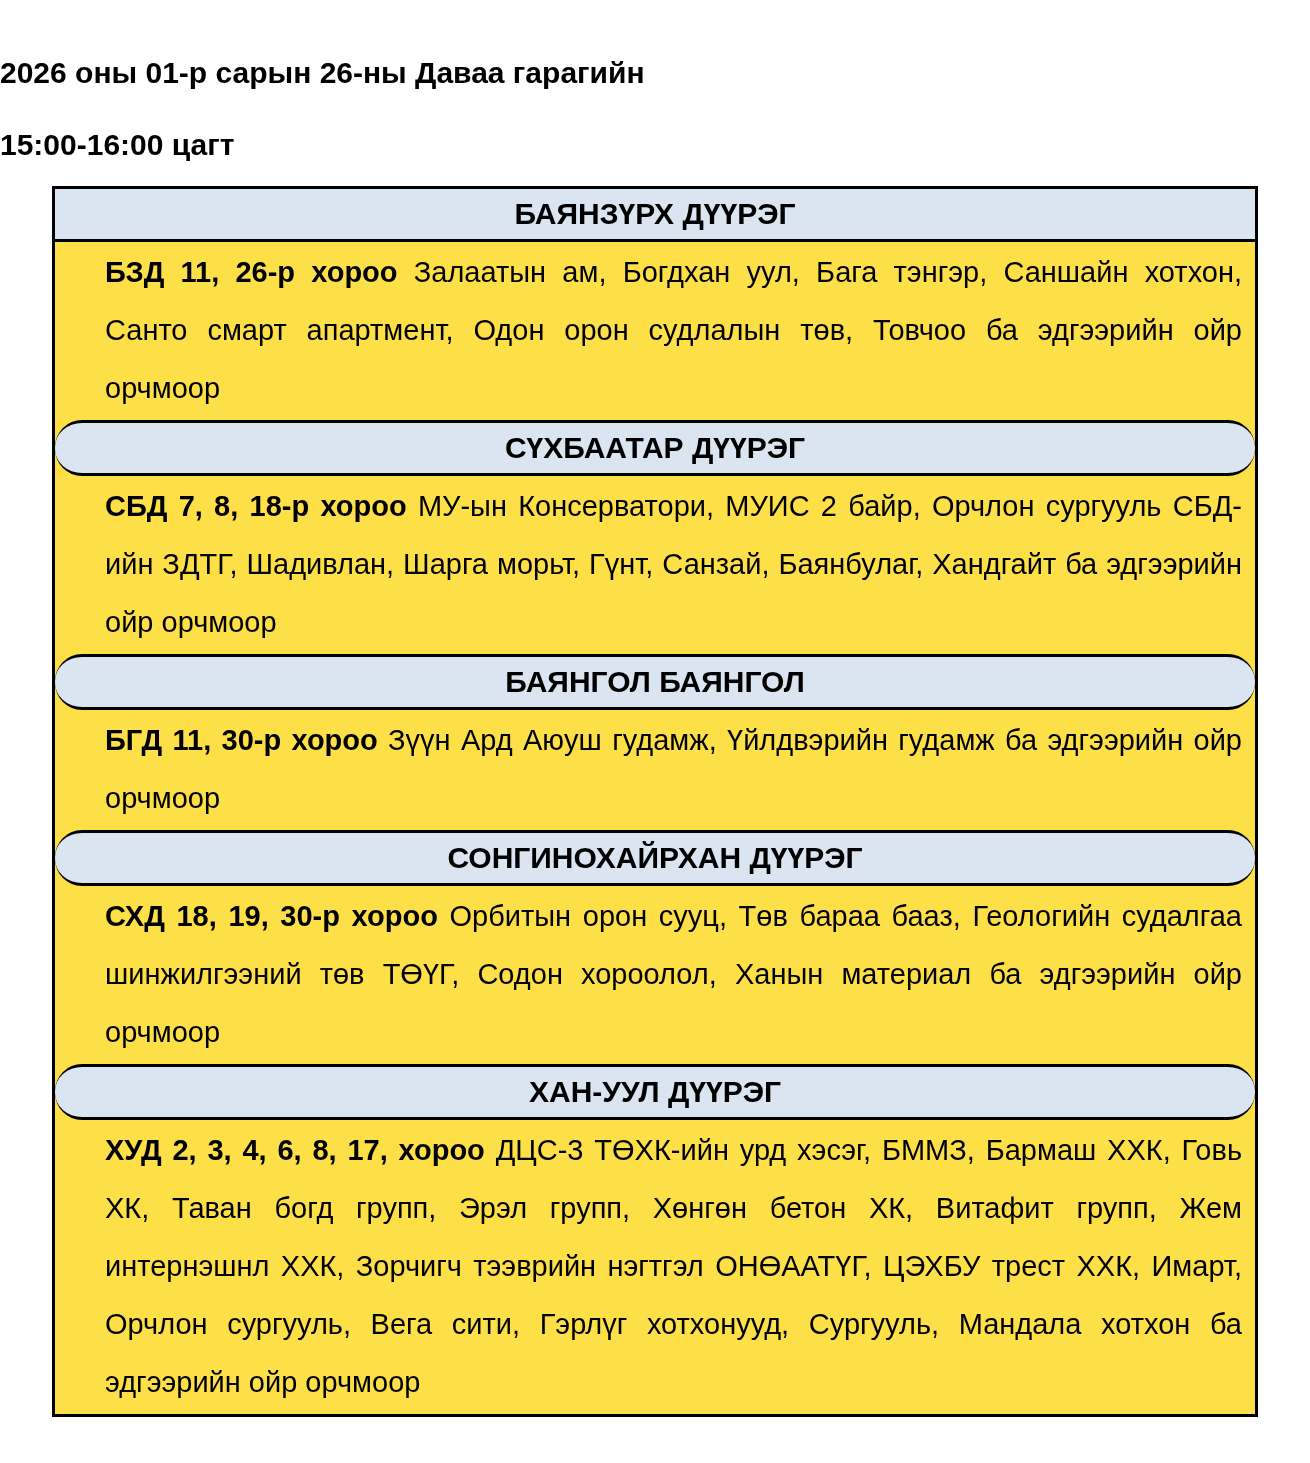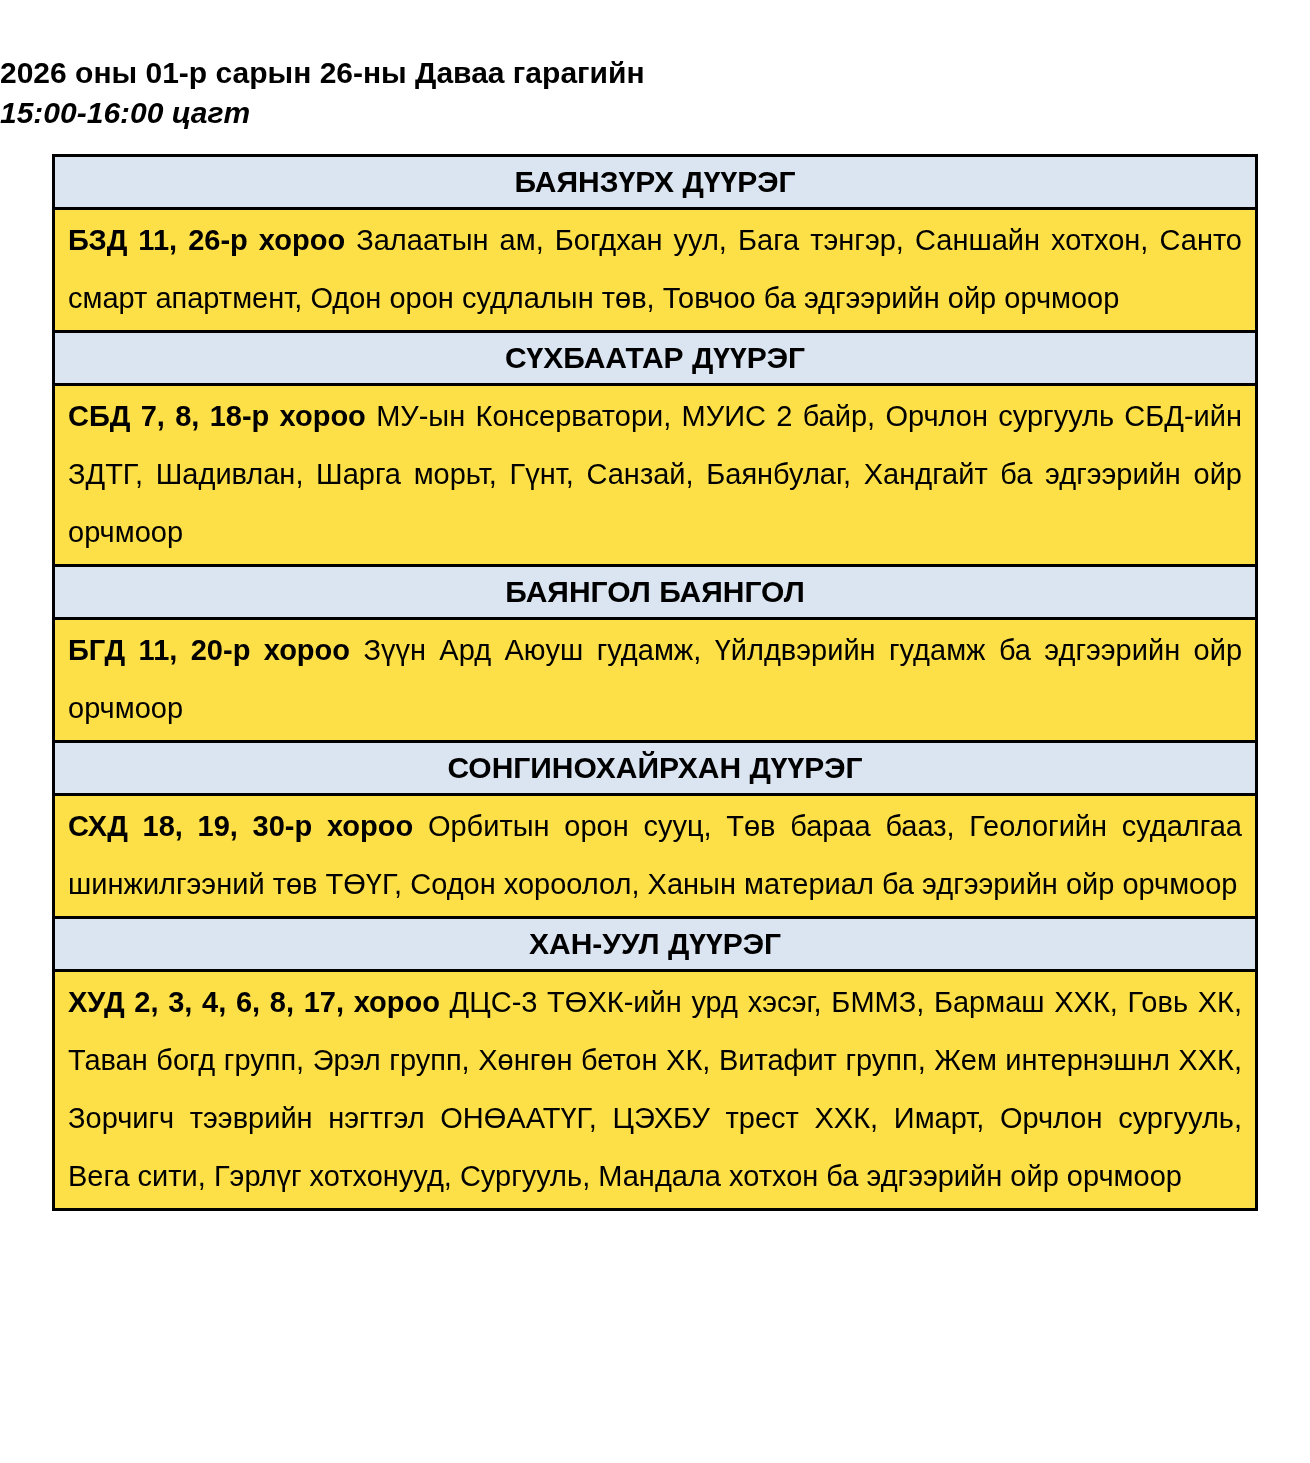--- a/index.html
+++ b/index.html
@@ -19,46 +19,47 @@
   .title-block {
     padding-top: 56px;
     text-align: left;
   }
   .title-line {
     font-weight: bold;
     font-size: 30px;
     line-height: 34px;
   }
   .title-line + .title-line {
-    margin-top: 6px;
-    font-style: italic;
+    margin-top: 38px;
   }
   .outage-table {
     margin: 24px auto 0 auto;
     width: 1200px;
     border: 3px solid #000000;
     background: #fde047;
   }
   .section-header {
     background: #dbe5f1;
     text-align: center;
     font-weight: bold;
     font-size: 30px;
     height: 50px;
     line-height: 50px;
     border-bottom: 3px solid #000000;
   }
   .section + .section .section-header {
     border-top: 3px solid #000000;
+    border-radius: 27px;
   }
   .section-body {
     padding: 1px 13px 3px 13px;
     font-size: 29px;
     line-height: 58px;
     text-align: justify;
+    margin-left: 37px;
   }
   .khoroo {
     font-weight: bold;
   }
 </style>
 </head>
 <body>
 
 <div class="page">
   <div class="title-block">
@@ -71,21 +72,21 @@
     <div class="section-body"><span class="khoroo">БЗД 11, 26-р хороо </span><span class="details">Залаатын ам, Богдхан уул, Бага тэнгэр, Саншайн хотхон, Санто смарт апартмент, Одон орон судлалын төв, Товчоо ба эдгээрийн ойр орчмоор</span></div>
   </div>
 
   <div class="section">
     <div class="section-header">СҮХБААТАР ДҮҮРЭГ</div>
     <div class="section-body"><span class="khoroo">СБД 7, 8, 18-р хороо </span><span class="details">МУ-ын Консерватори, МУИС 2 байр, Орчлон сургууль СБД-ийн ЗДТГ, Шадивлан, Шарга морьт, Гүнт, Санзай, Баянбулаг, Хандгайт ба эдгээрийн ойр орчмоор</span></div>
   </div>
 
   <div class="section">
     <div class="section-header">БАЯНГОЛ БАЯНГОЛ</div>
-    <div class="section-body"><span class="khoroo">БГД 11, 20-р хороо </span><span class="details">Зүүн Ард Аюуш гудамж, Үйлдвэрийн гудамж ба эдгээрийн ойр орчмоор</span></div>
+    <div class="section-body"><span class="khoroo">БГД 11, 30-р хороо </span><span class="details">Зүүн Ард Аюуш гудамж, Үйлдвэрийн гудамж ба эдгээрийн ойр орчмоор</span></div>
   </div>
 
   <div class="section">
     <div class="section-header">СОНГИНОХАЙРХАН ДҮҮРЭГ</div>
     <div class="section-body"><span class="khoroo">СХД 18, 19, 30-р хороо </span><span class="details">Орбитын орон сууц, Төв бараа бааз, Геологийн судалгаа шинжилгээний төв ТӨҮГ, Содон хороолол, Ханын материал ба эдгээрийн ойр орчмоор</span></div>
   </div>
 
   <div class="section">
     <div class="section-header">ХАН-УУЛ ДҮҮРЭГ</div>
     <div class="section-body"><span class="khoroo">ХУД 2, 3, 4, 6, 8, 17, хороо </span><span class="details">ДЦС-3 ТӨХК-ийн урд хэсэг, БММЗ, Бармаш ХХК, Говь ХК, Таван богд групп, Эрэл групп, Хөнгөн бетон ХК, Витафит групп, Жем интернэшнл ХХК, Зорчигч тээврийн нэгтгэл ОНӨААТҮГ, ЦЭХБУ трест ХХК, Имарт, Орчлон сургууль, Вега сити, Гэрлүг хотхонууд, Сургууль, Мандала хотхон ба эдгээрийн ойр орчмоор</span></div>

